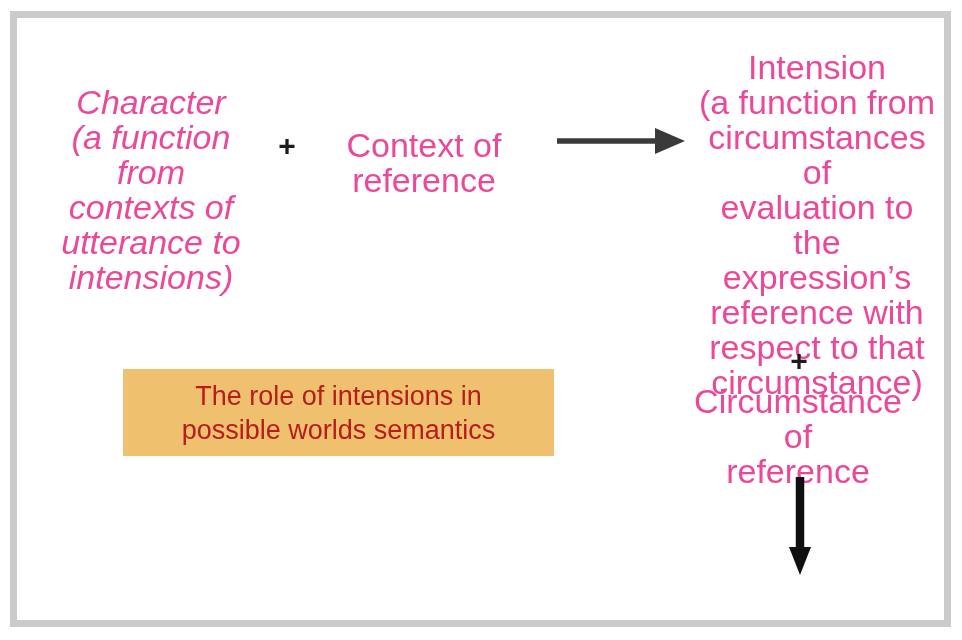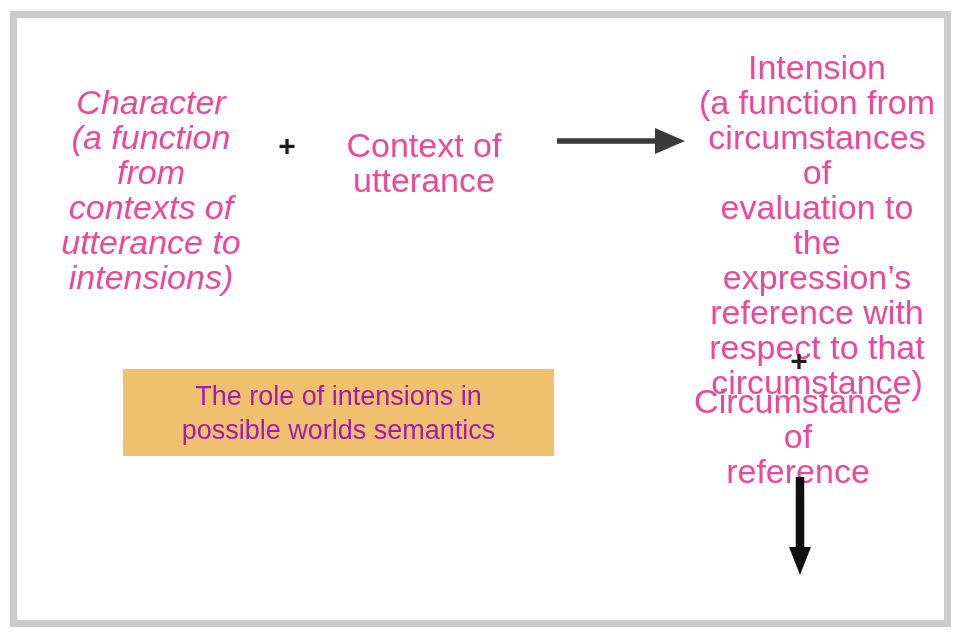--- a/index.html
+++ b/index.html
@@ -58,39 +58,39 @@
     width: 431px;
     height: 87px;
     background: #efc06e;
     display: flex;
     align-items: center;
     justify-content: center;
     text-align: center;
     font-size: 27px;
     line-height: 34px;
     white-space: pre-line;
-    color: #a21caf;
+    color: #b91c1c;
   }
 </style>
 </head>
 <body>
 
 <div class="canvas">
   <div class="frame">
 
     <div class="txt character">Character
 (a function from
 contexts of
 utterance to
 intensions)</div>
 
     <div class="plus plus-left">+</div>
 
     <div class="txt context">Context of
-utterance</div>
+reference</div>
 
     <svg class="arrow-right" width="134" height="38" viewBox="0 0 134 38">
       <line x1="3" y1="19" x2="104" y2="19" stroke-width="5.5" stroke="#3a3a3a"></line>
       <polygon points="101,6 131,19 101,32" fill="#3a3a3a"></polygon>
     </svg>
 
     <div class="txt intension">Intension
 (a function from
 circumstances of
 evaluation to the

